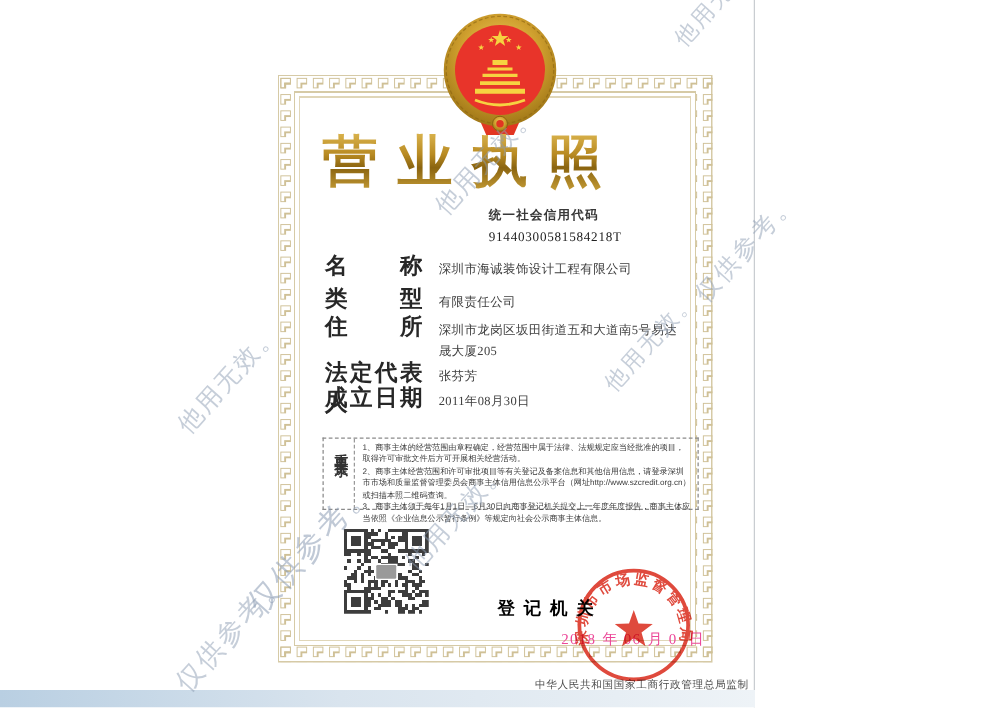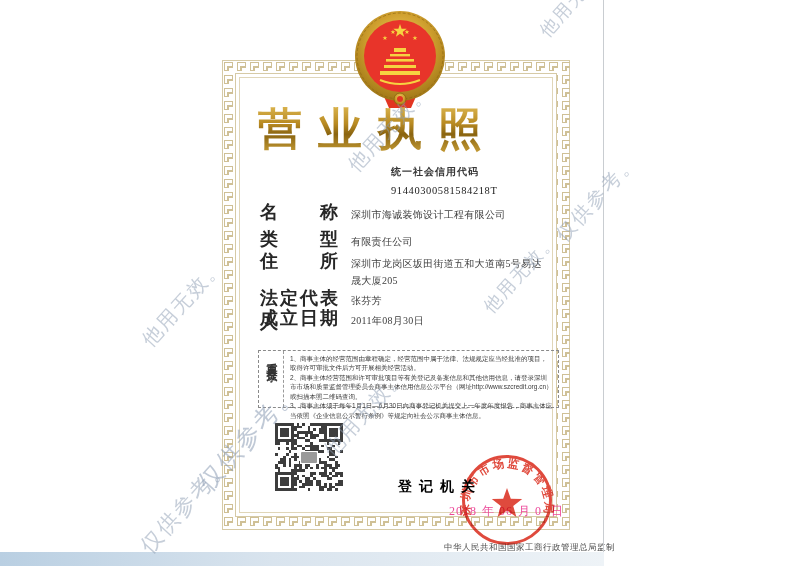--- a/index.html
+++ b/index.html
@@ -61,21 +61,21 @@
                 color:#ec4899; font-size:12px; }
   .issue-date span { margin-right:5px; }
   .issue-date .num { font-family:"Liberation Serif", serif; letter-spacing:1px; }
   .issue-date .d-day { margin-right:9px; }
 
   
   .seal { position:absolute; left:459px; top:452px; width:96px; height:96px; z-index:4;
           mix-blend-mode:multiply; opacity:0.92; }
 
   
-  .footer { position:absolute; left:444px; top:542px; font-size:8.5px; color:#4c4c4c; letter-spacing:0.5px; }
+  .footer { position:absolute; left:428px; top:542px; font-size:8.5px; color:#4c4c4c; letter-spacing:0.5px; }
 
   
   .wm { position:absolute; z-index:5; color:rgba(141,157,180,0.5); letter-spacing:2px;
         transform:rotate(-48deg); transform-origin:left center; white-space:nowrap;
         font-family:"Liberation Serif", serif; pointer-events:none; }
   .wm-a { left:543px; top:22px;  font-size:18px; }
   .wm-b { left:352px; top:155px; font-size:20px; }
   .wm-c { left:146px; top:330px; font-size:20px; }
   .wm-d { left:560px; top:225px; font-size:20px; }
   .wm-e { left:487px; top:298px; font-size:18px; }

